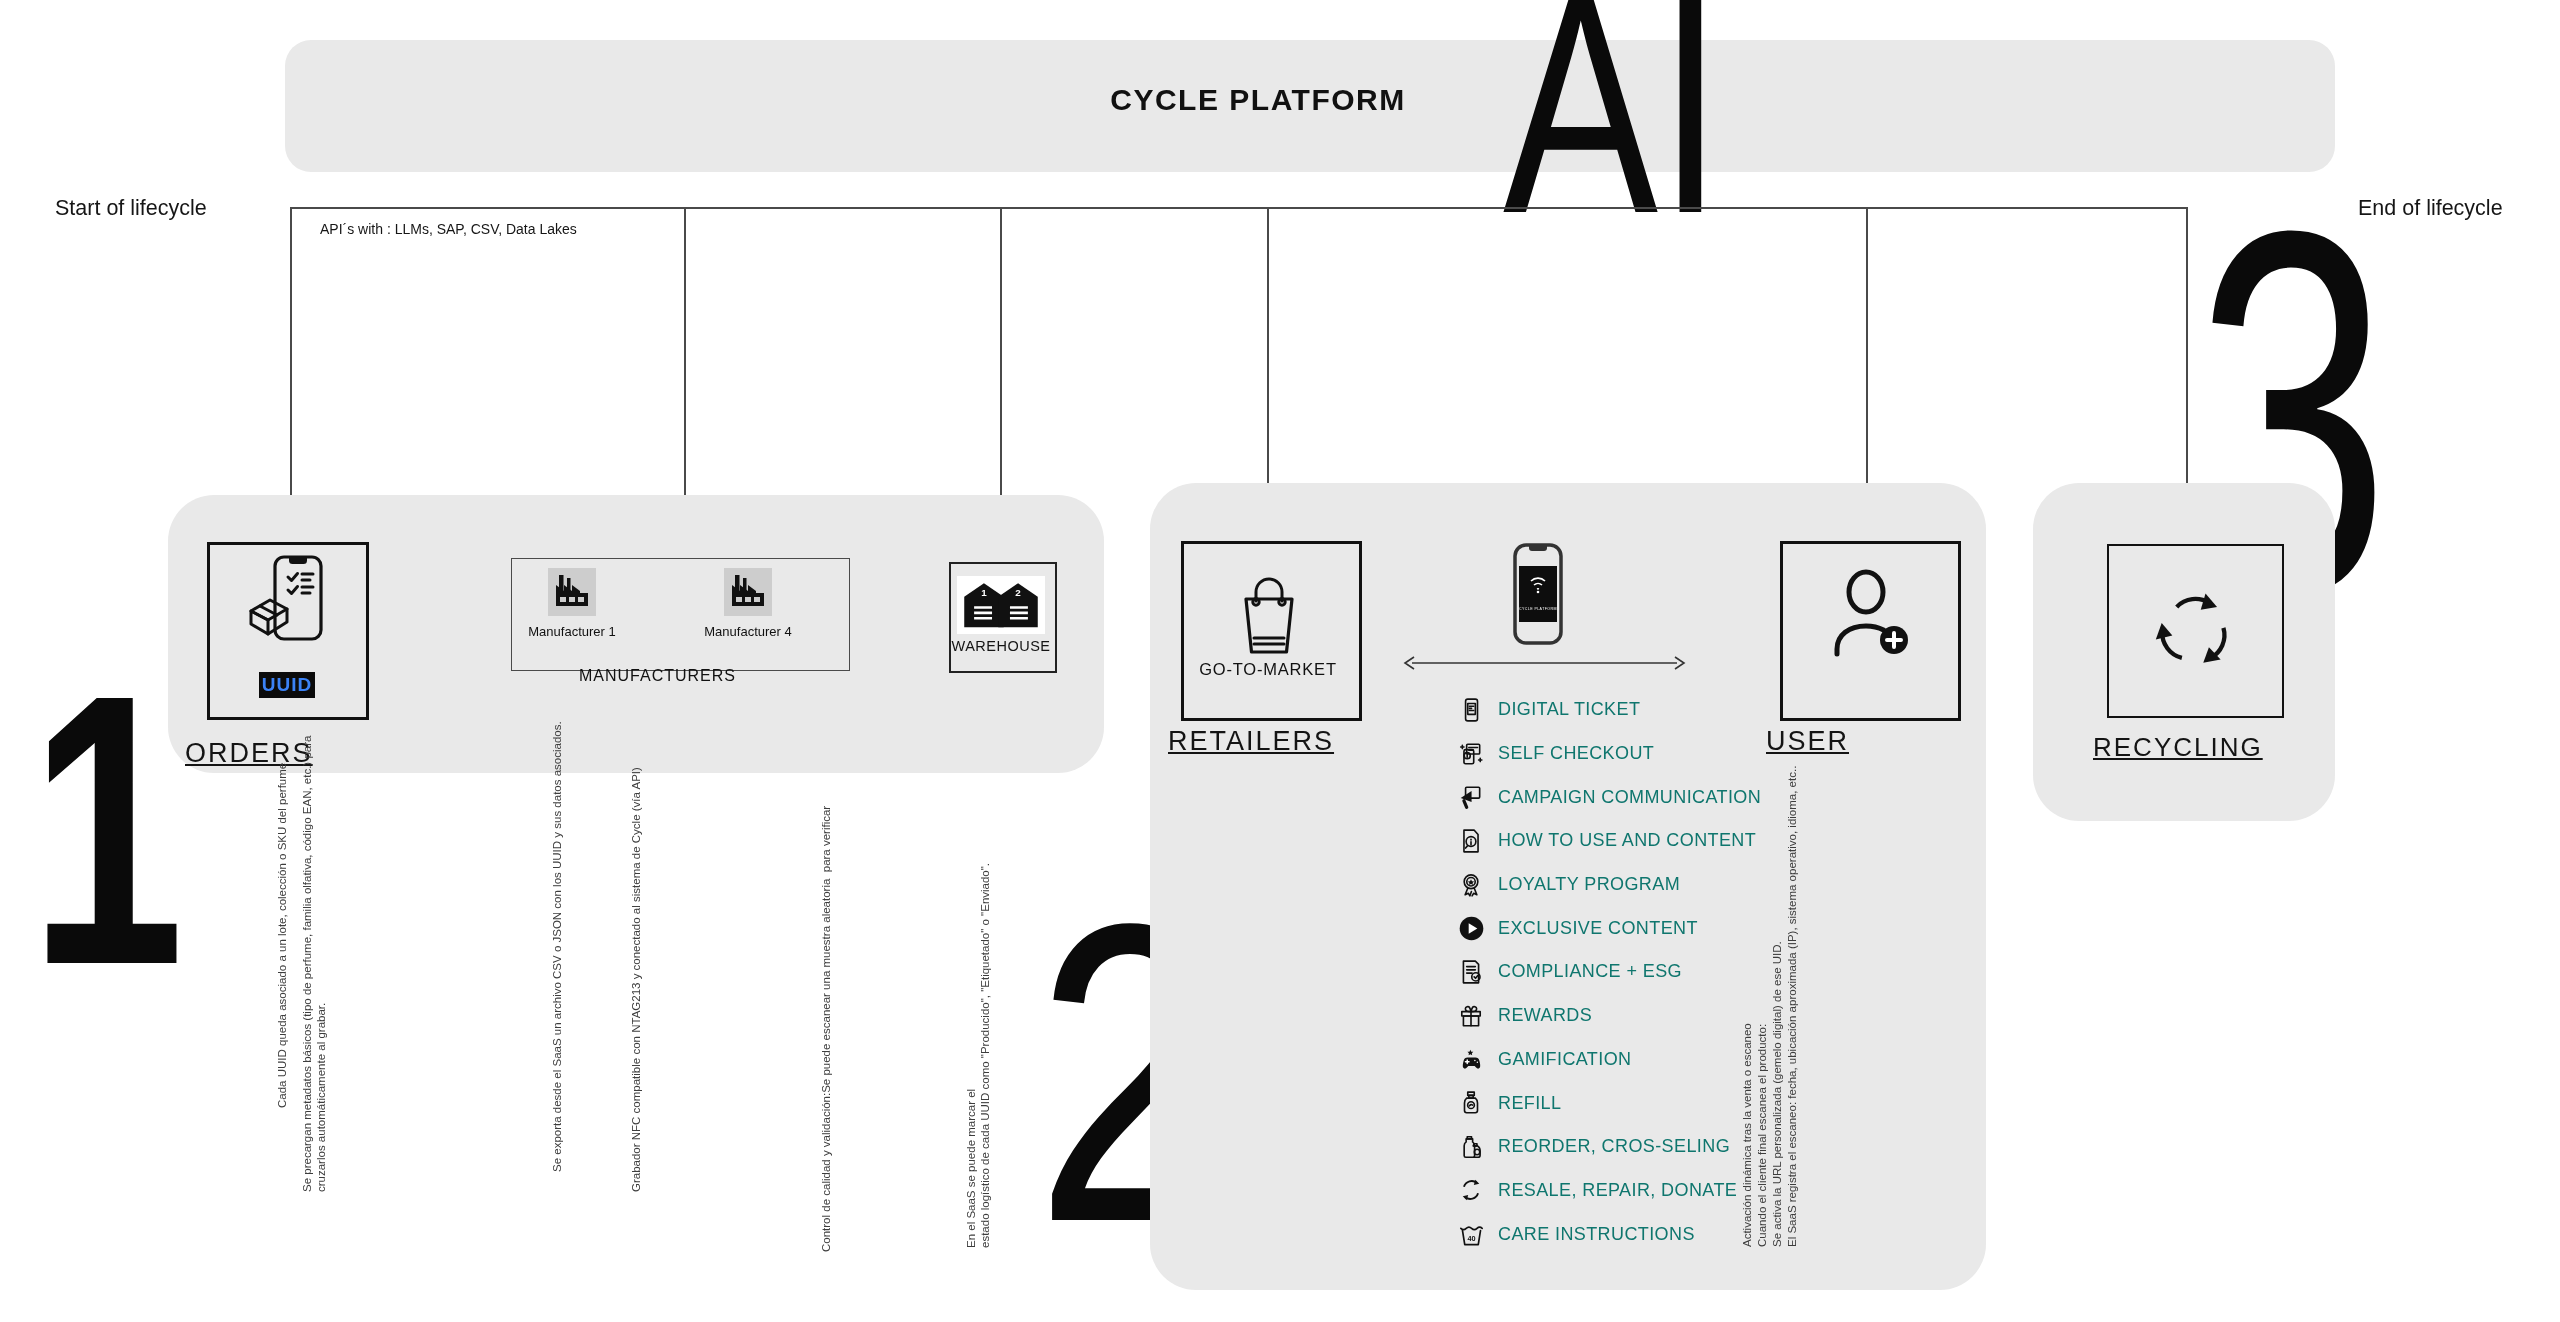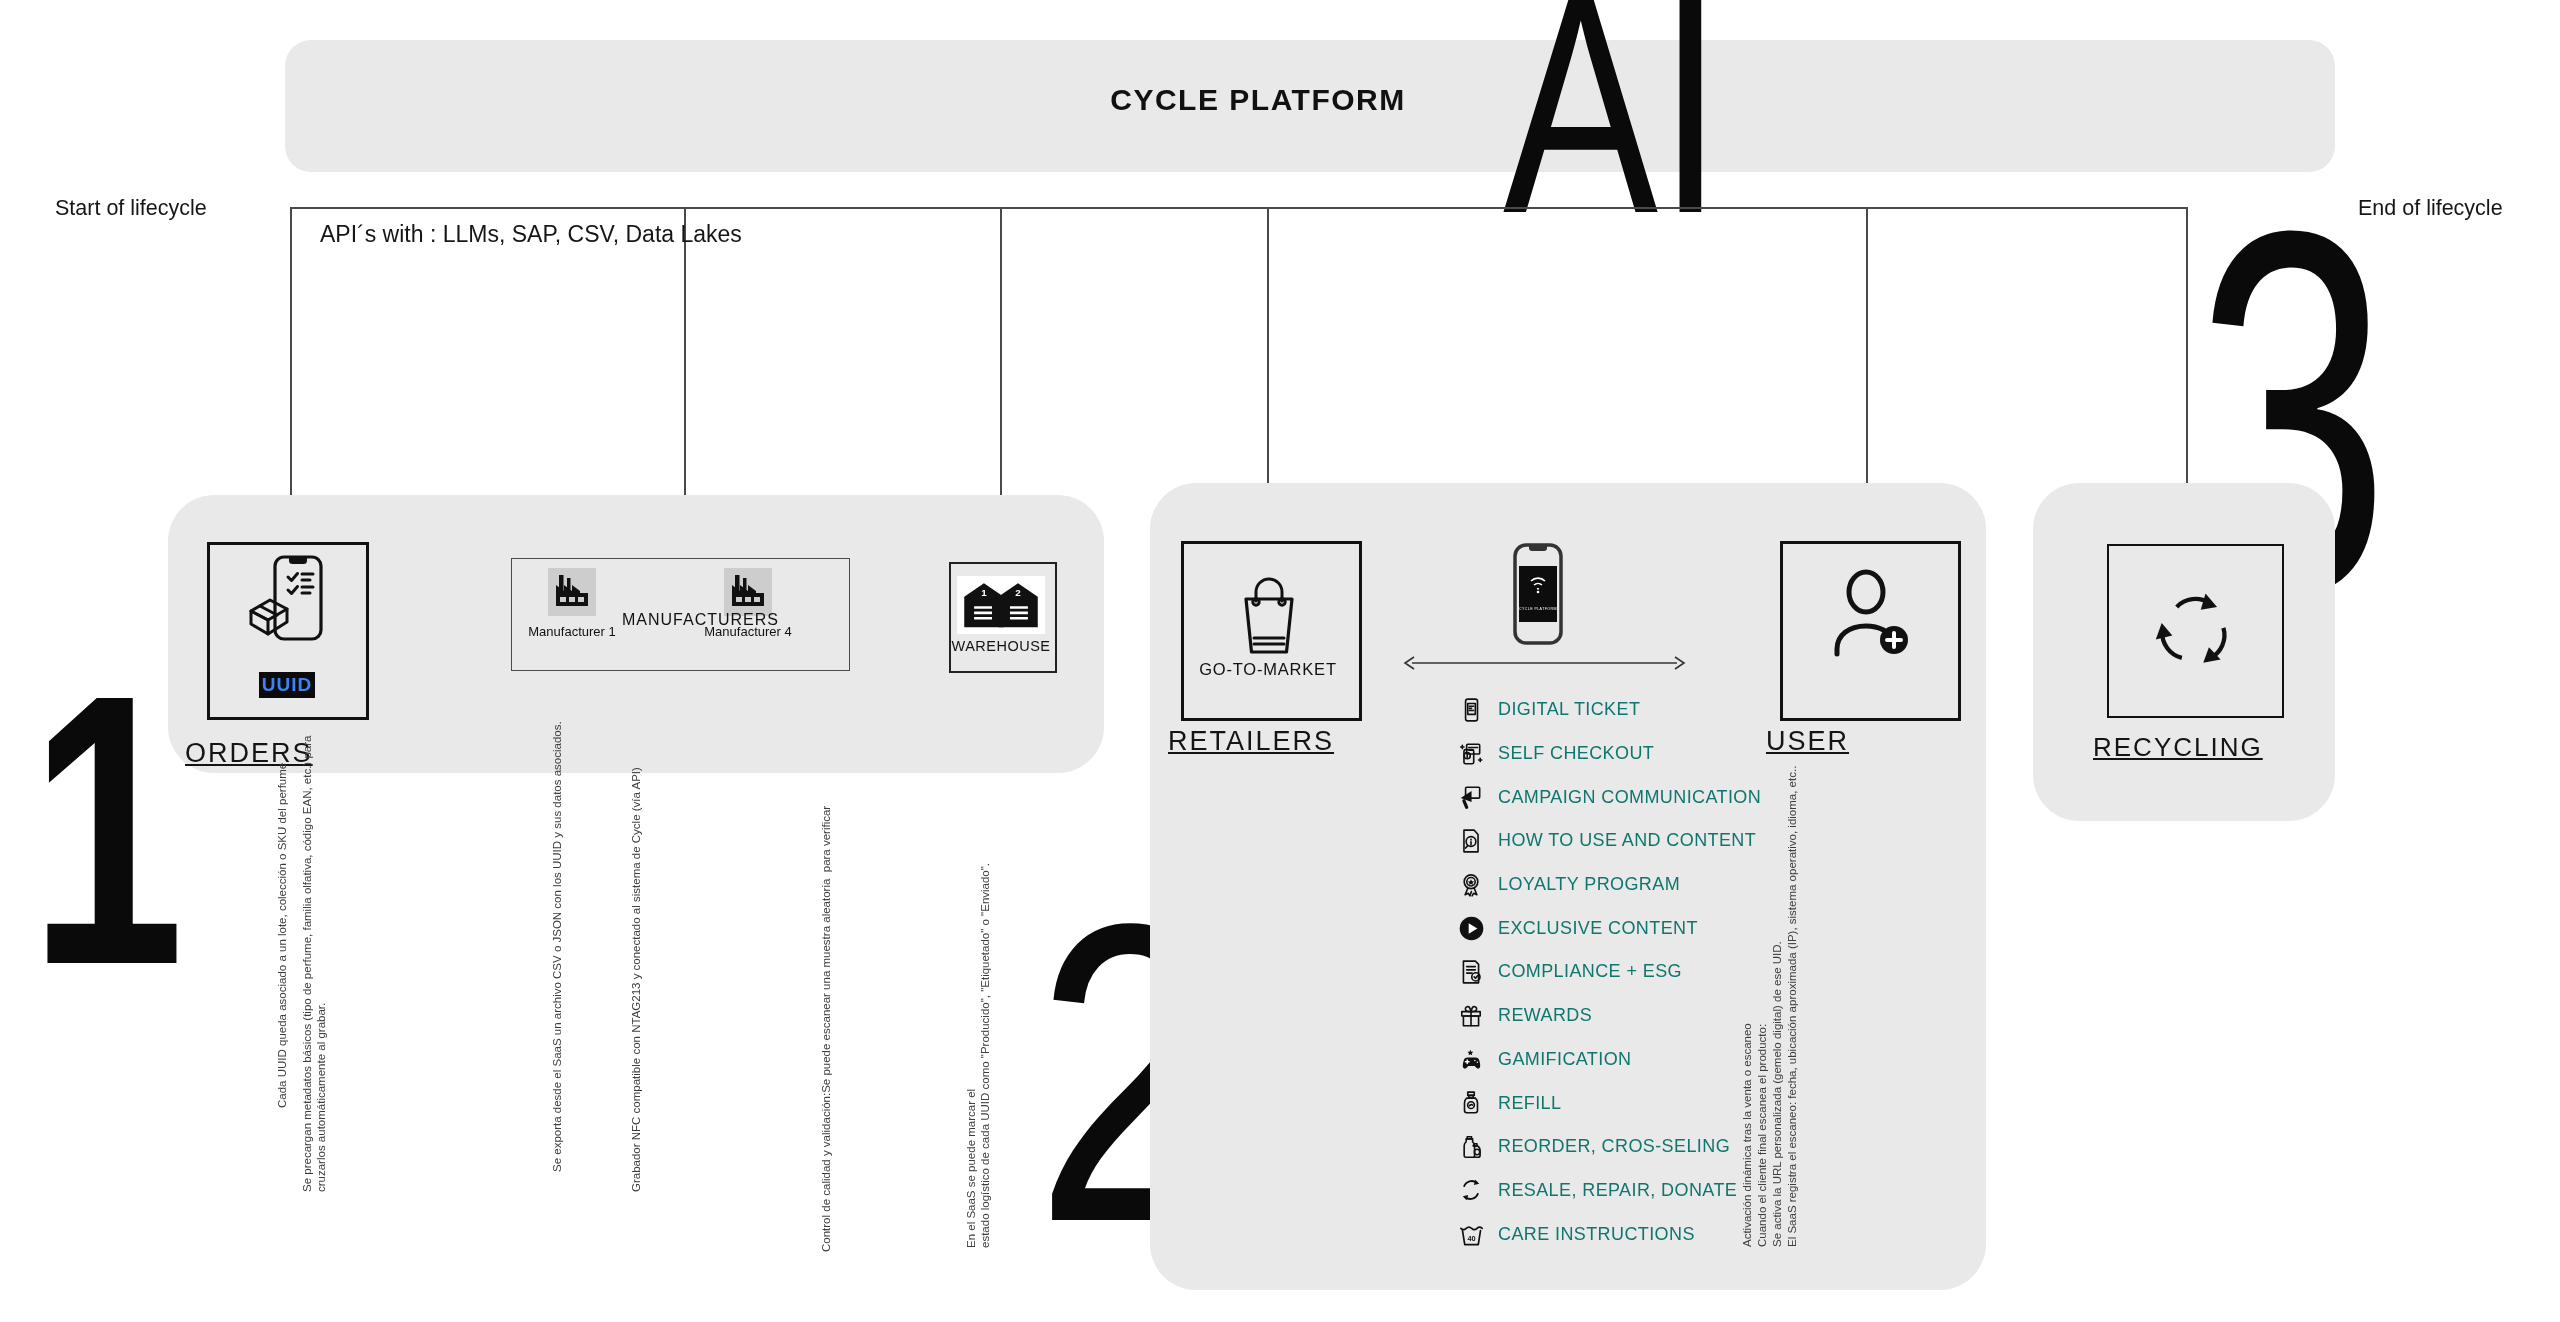--- a/index.html
+++ b/index.html
@@ -13,21 +13,21 @@
   
   .bignum{line-height:1;color:#0a0a0a;transform-origin:left top;}
   .n1{left:30px;top:637px;font-size:385px;font-weight:700;transform:scaleX(0.72);}
   .n2{left:1035px;top:860px;font-size:425px;font-weight:400;transform:scaleX(0.80);}
   .n3{left:2195px;top:154px;font-size:515px;font-weight:400;transform:scaleX(0.68);}
   
   .lcl{font-size:21.5px;color:#161616;}
   
   .hline{left:290px;top:207px;width:1896px;height:1.6px;background:#4a4a4a;}
   .vline{width:1.6px;background:#4a4a4a;}
-  .apinote{left:320px;top:221px;font-size:23px;color:#161616;}
+  .apinote{left:320px;top:221px;font-size:14px;color:#161616;}
   
   .cluster{background:#e9e9e9;border-radius:46px;}
   .c-left{left:168px;top:495px;width:936px;height:278px;}
   .c-mid{left:1150px;top:483px;width:836px;height:807px;}
   .c-right{left:2033px;top:483px;width:302px;height:338px;}
   
   .box{border:3px solid #111;}
   .orders-box{left:207px;top:542px;width:156px;height:172px;}
   .manuf-box{left:511px;top:558px;width:337px;height:111px;border:1.5px solid #4a4a4a;}
   .wh-box{left:949px;top:562px;width:104px;height:107px;border:2px solid #222;}
@@ -116,21 +116,21 @@
     <polygon points="4,23 4,15 12,21 12,15 20,21 20,15 28,21 28,23" fill="#111"></polygon>
     <rect x="7" y="5" width="4.5" height="16" fill="#111"></rect>
         <rect x="15" y="8" width="3.5" height="13" fill="#111"></rect>
     <rect x="8" y="27" width="6" height="5" fill="#cdcdcd"></rect>
         <rect x="17" y="27" width="6" height="5" fill="#cdcdcd"></rect>
         <rect x="26" y="27" width="6" height="5" fill="#cdcdcd"></rect>
   </svg></span>
 </div>
 <div class="abs" style="left:512px;top:624px;width:120px;font-size:13px;text-align:center;">Manufacturer 1</div>
 <div class="abs" style="left:688px;top:624px;width:120px;font-size:13px;text-align:center;">Manufacturer 4</div>
-<div class="abs" style="left:579px;top:611px;width:200px;font-size:16px;letter-spacing:1px;text-align:right;">MANUFACTURERS</div>
+<div class="abs" style="left:579px;top:667px;width:200px;font-size:16px;letter-spacing:1px;text-align:left;">MANUFACTURERS</div>
 
 <div class="abs box wh-box"></div>
 <div class="abs whbg">
   <span><svg viewBox="0 0 88 58" width="80" height="52">
     <polygon points="3,56 3,22 25,7 47,22 47,56" fill="#111"></polygon>
     <polygon points="41,56 41,22 63,7 85,22 85,56" fill="#111"></polygon>
     <path d="M14 34h20M14 40h20M14 46h20M54 34h20M54 40h20M54 46h20" stroke="#fff" stroke-width="3"></path>
     <text x="25" y="21" fill="#fff" font-size="11" font-weight="bold" text-anchor="middle">1</text>
     <text x="63" y="21" fill="#fff" font-size="11" font-weight="bold" text-anchor="middle">2</text>
   </svg></span>

